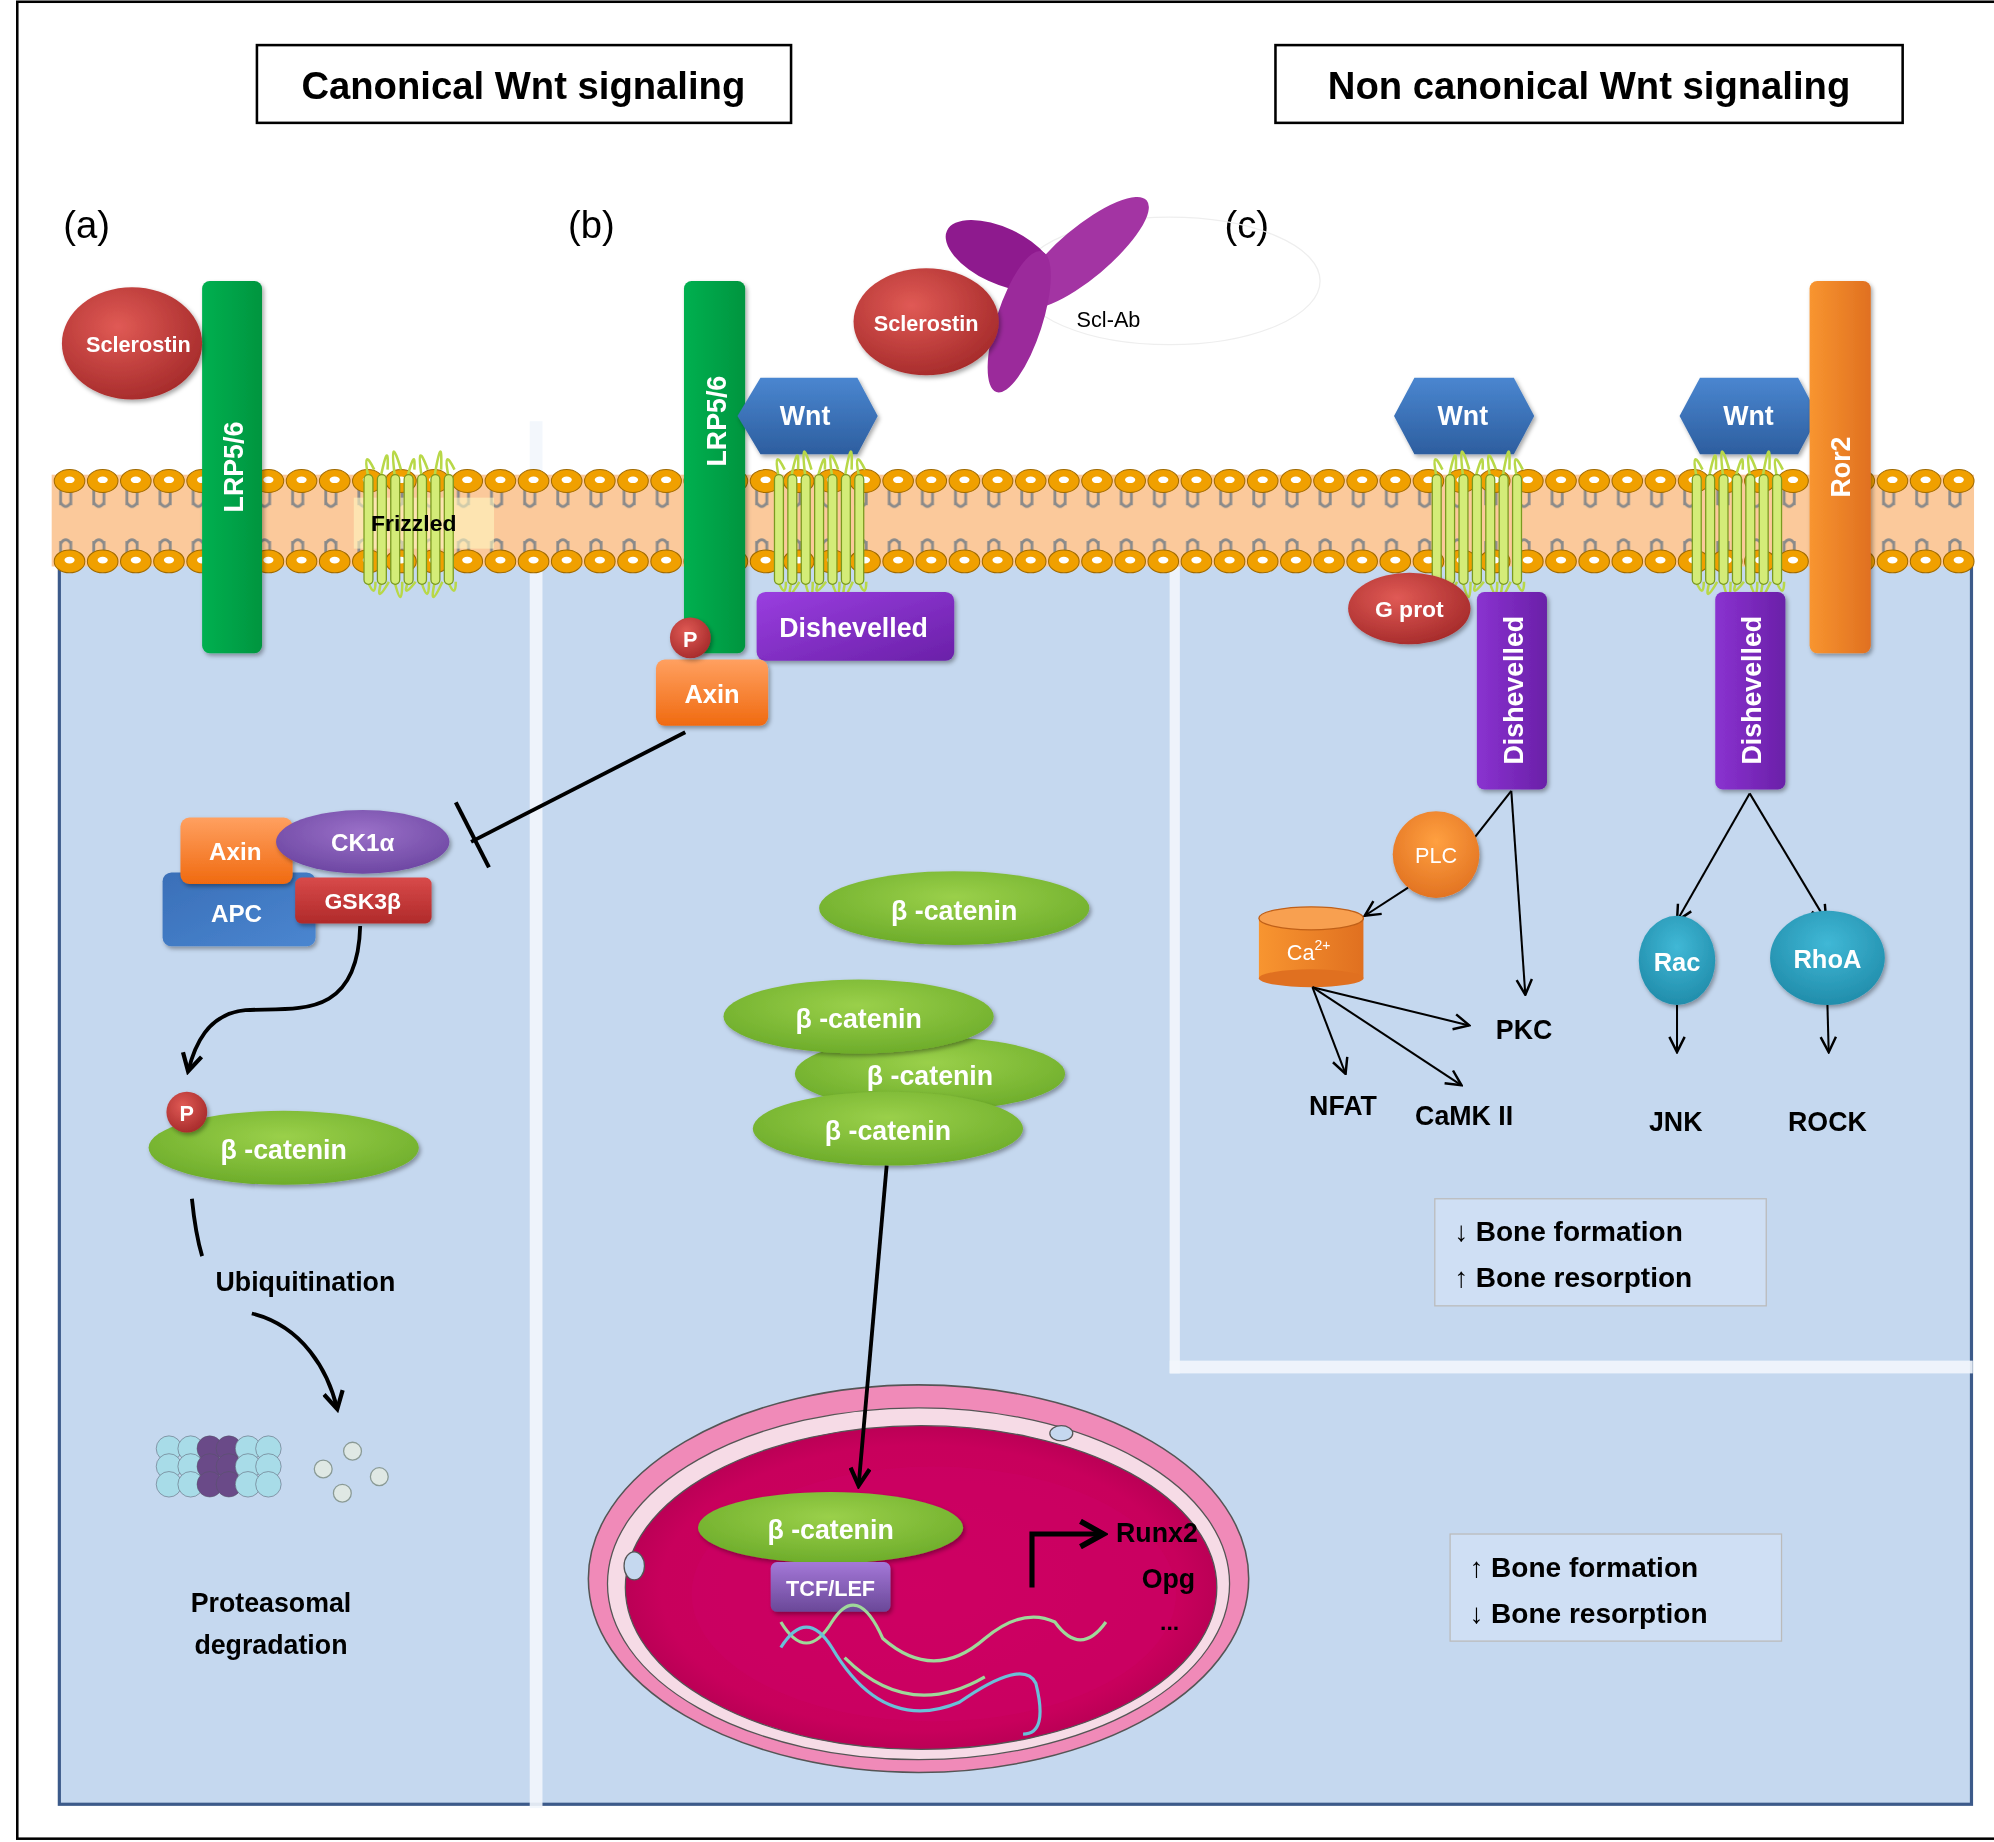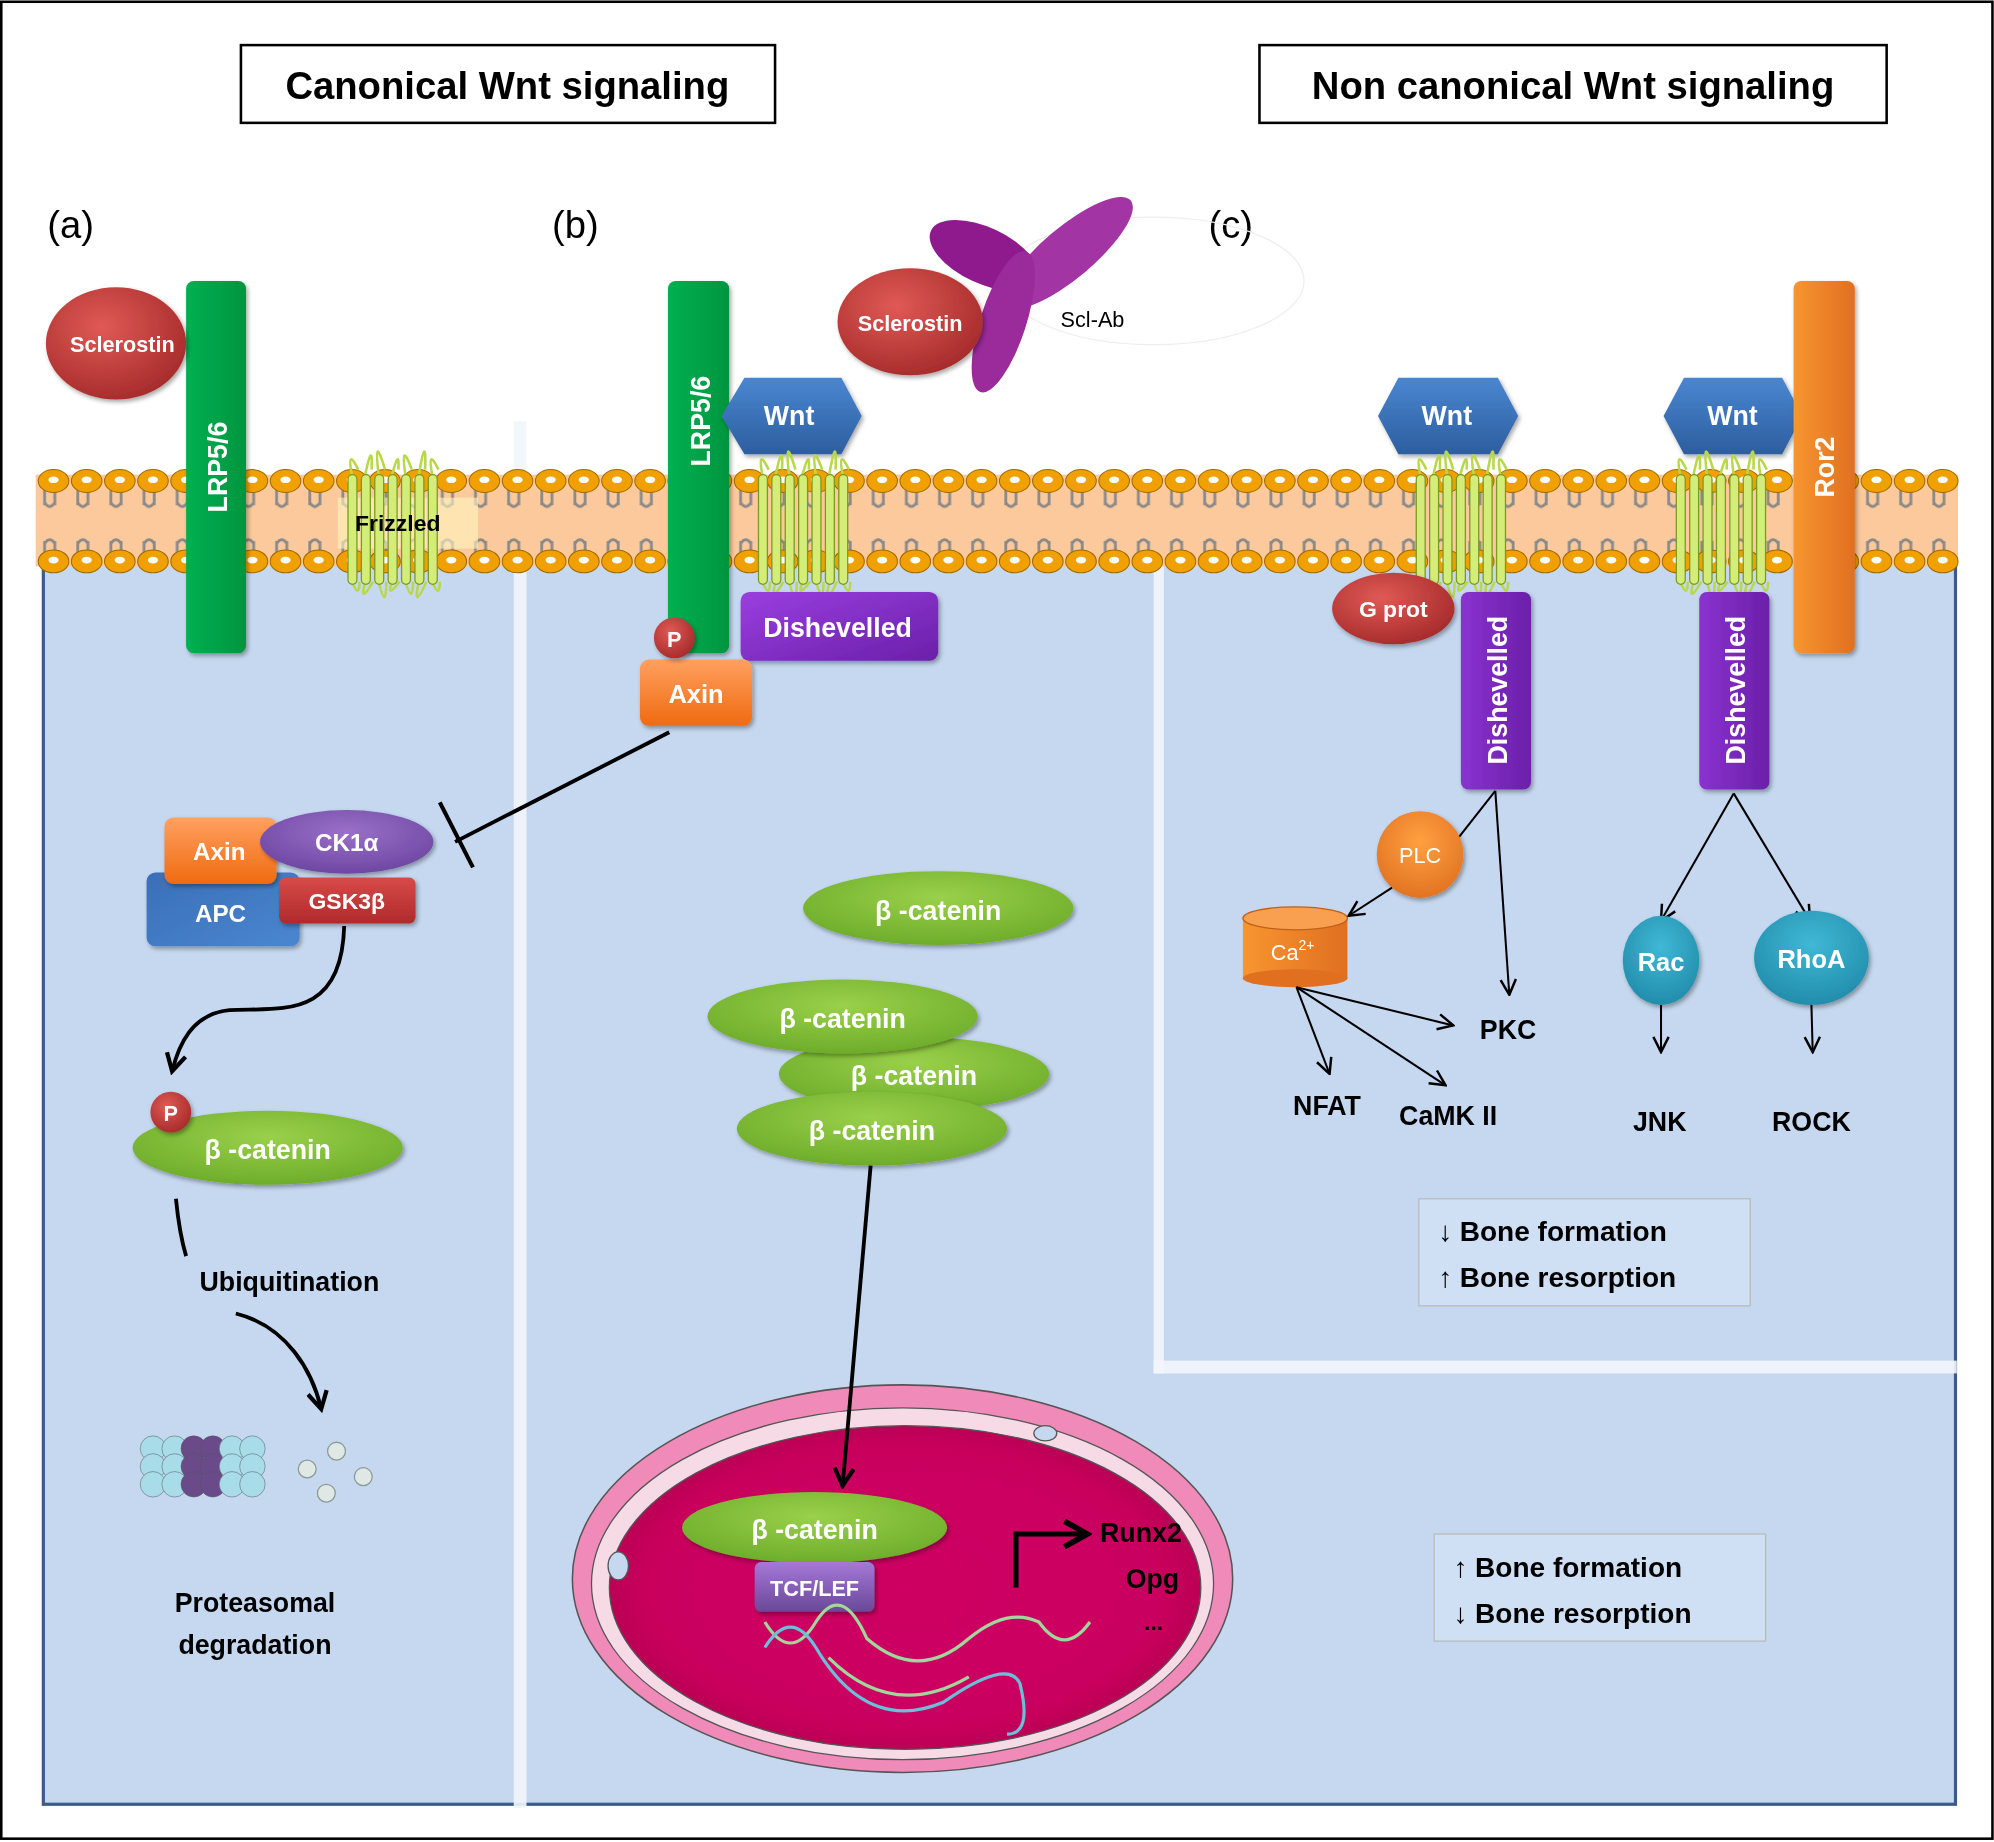--- a/index.html
+++ b/index.html
@@ -1,17 +1,17 @@
 <!DOCTYPE html>
 <html style="font-size:7.8px"><head>
 <meta charset="utf-8">
 <style>
   html, body { margin: 0; padding: 0; background: #ffffff; }
   body { width: 1995px; height: 1843px; overflow: hidden; }
-  #stage { position: absolute; left: 0; top: 0; width: 1642px; height: 1843px; }
+  #stage { position: absolute; left: 16px; top: 0; width: 1642px; height: 1843px; }
   svg text { font-family: "Liberation Sans", "DejaVu Sans", sans-serif; }
   .lbl-w { fill: #ffffff; font-weight: bold; }
   .lbl-k { fill: #000000; font-weight: bold; }
   .title { font-size: 30px; font-weight: bold; fill: #000; }
   .panel { font-size: 30px; fill: #000; }
 </style>
 </head>
 <body>
 
 <div id="stage">

